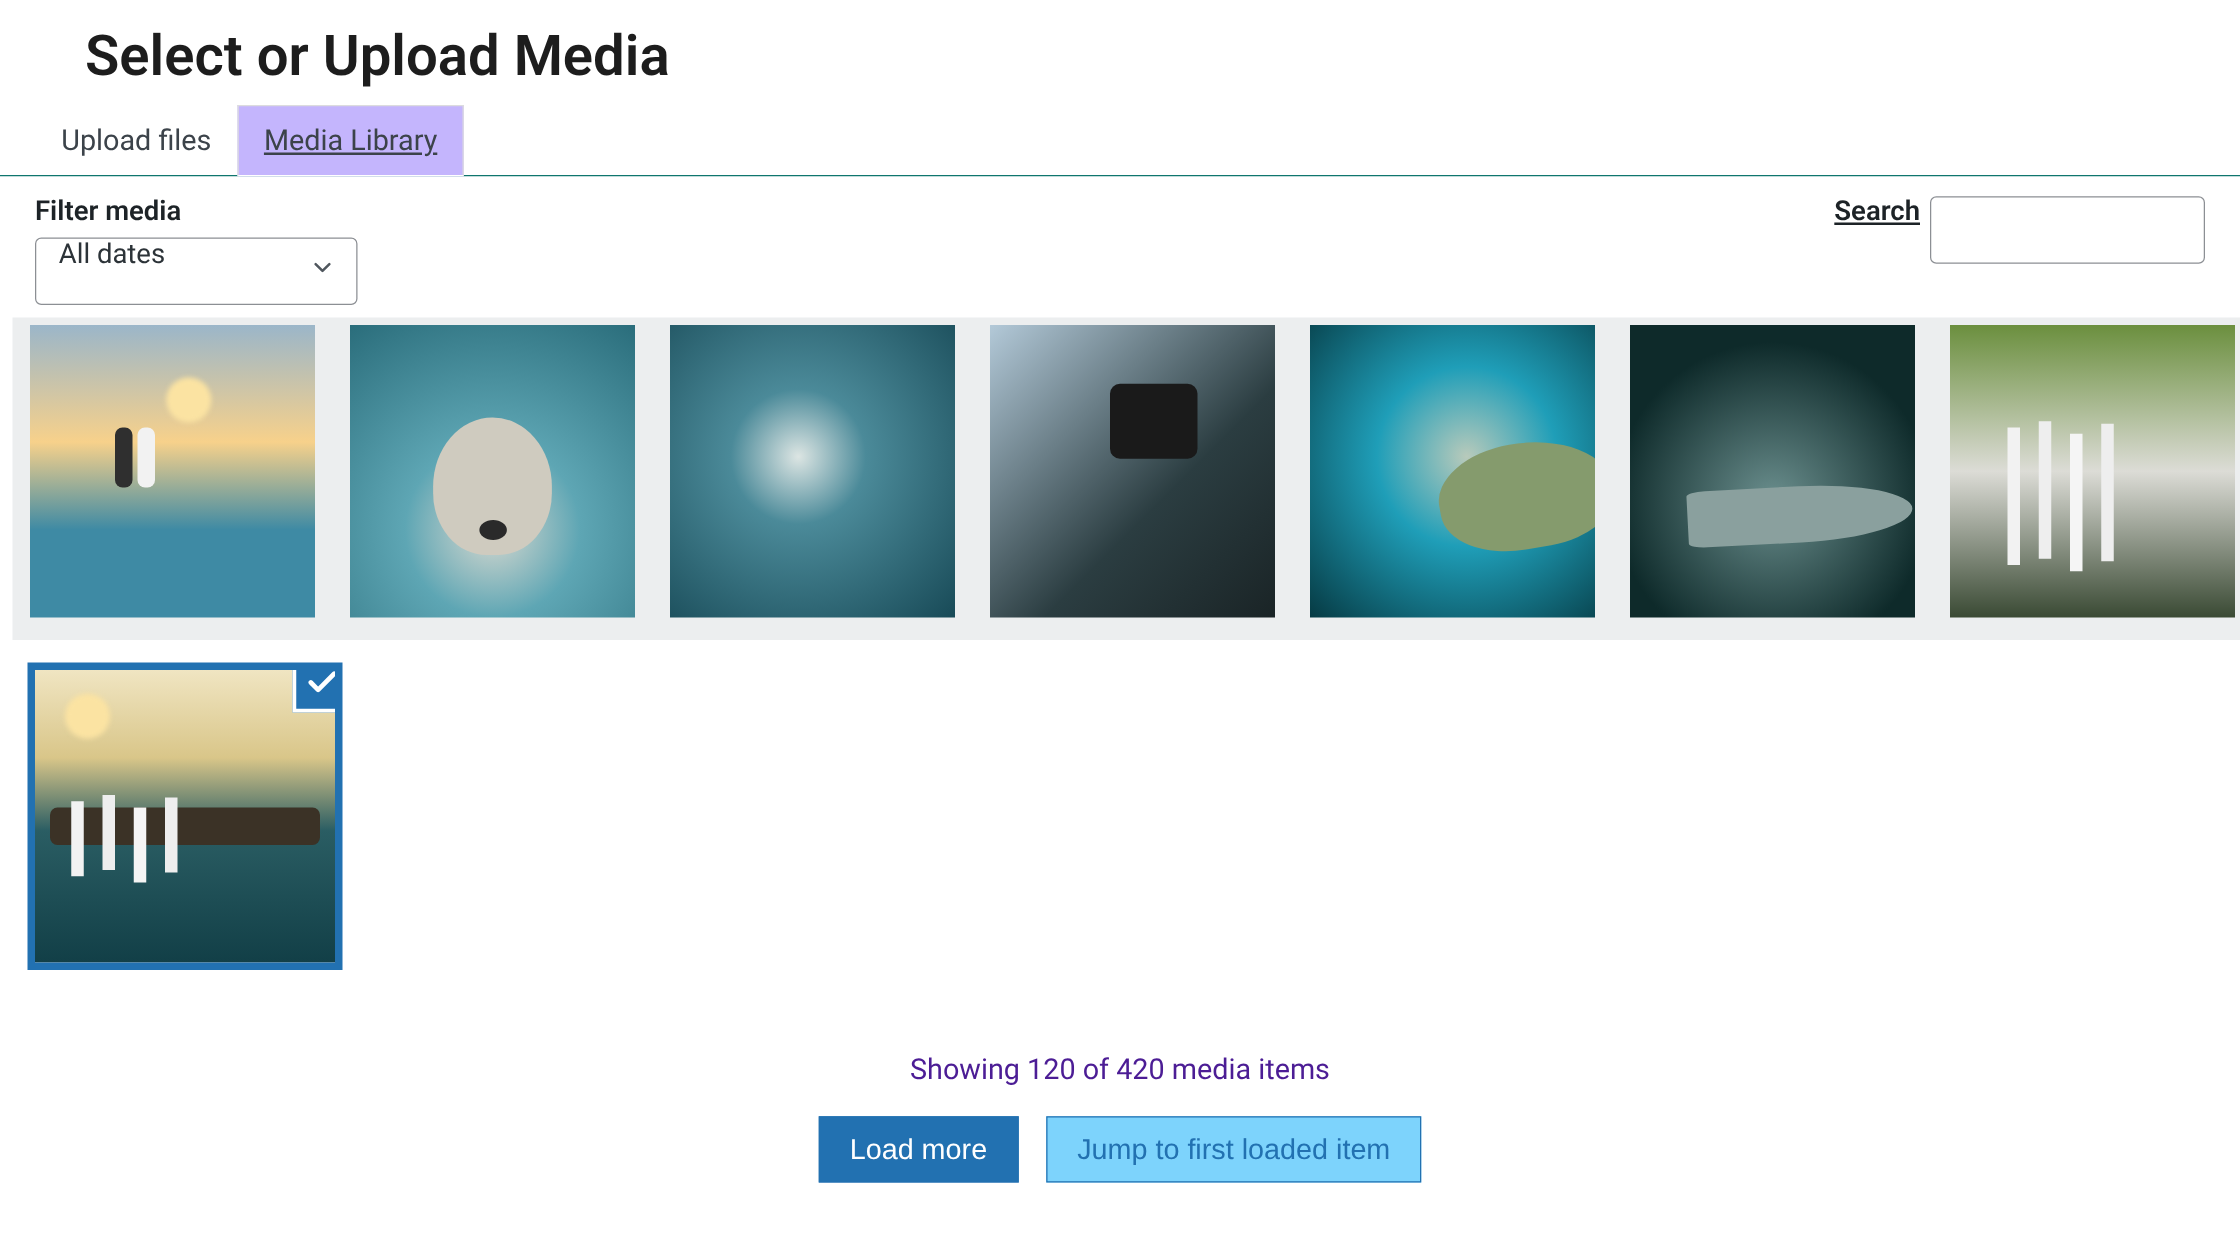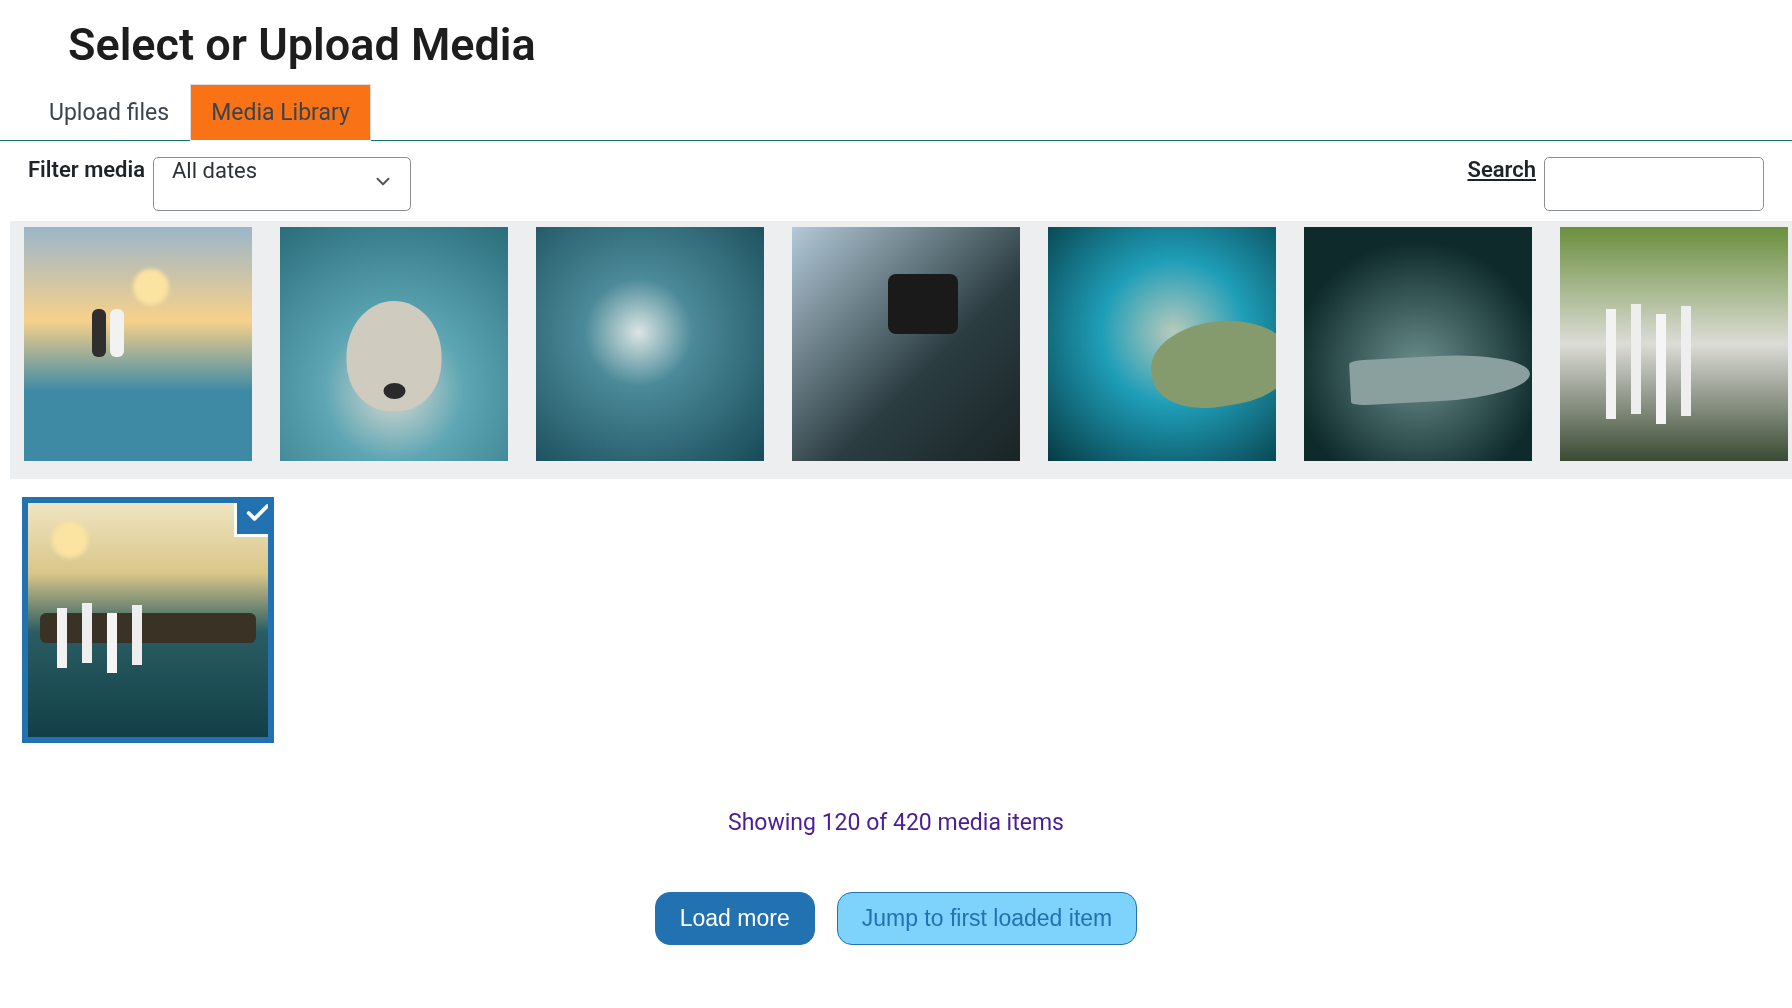--- a/index.html
+++ b/index.html
@@ -30,29 +30,30 @@
     color: #3c434a;
     cursor: pointer;
     border: 1px solid transparent;
     border-bottom: none;
     position: relative;
     top: 1px;
   }
   .tab.active {
     border: 1px solid #dcdcde;
     border-bottom: 1px solid #fff;
-    background: #f97316;
+    background: #c4b5fd;
+    text-decoration: underline;
   }
   .toolbar {
     display: flex;
     justify-content: space-between;
     padding: 16px 28px 10px 28px;
     align-items: flex-start;
   }
-  .filter-block { display: flex; flex-direction: row; gap: 8px; }
+  .filter-block { display: flex; flex-direction: column; gap: 8px; }
   .filter-label, .search-label {
     font-size: 22px;
     font-weight: 600;
     color: #1d2327;
   }
   .select-wrap {
     position: relative;
     width: 258px;
     height: 54px;
     border: 1px solid #8c8f94;
@@ -128,23 +129,22 @@
   }
   .button-row {
     display: flex;
     justify-content: center;
     gap: 22px;
     margin-top: 24px;
   }
   .btn {
     font-size: 23px;
     padding: 12px 24px;
-    border-radius: 15px;
-    cursor: pointer;
-    margin-top: 32px;
+    border-radius: 0;
+    cursor: pointer;
   }
   .btn-primary {
     background: #2271b1;
     border: 1px solid #2271b1;
     color: #fff;
   }
   .btn-secondary {
     background: #7dd3fc;
     border: 1px solid #2271b1;
     color: #2271b1;

